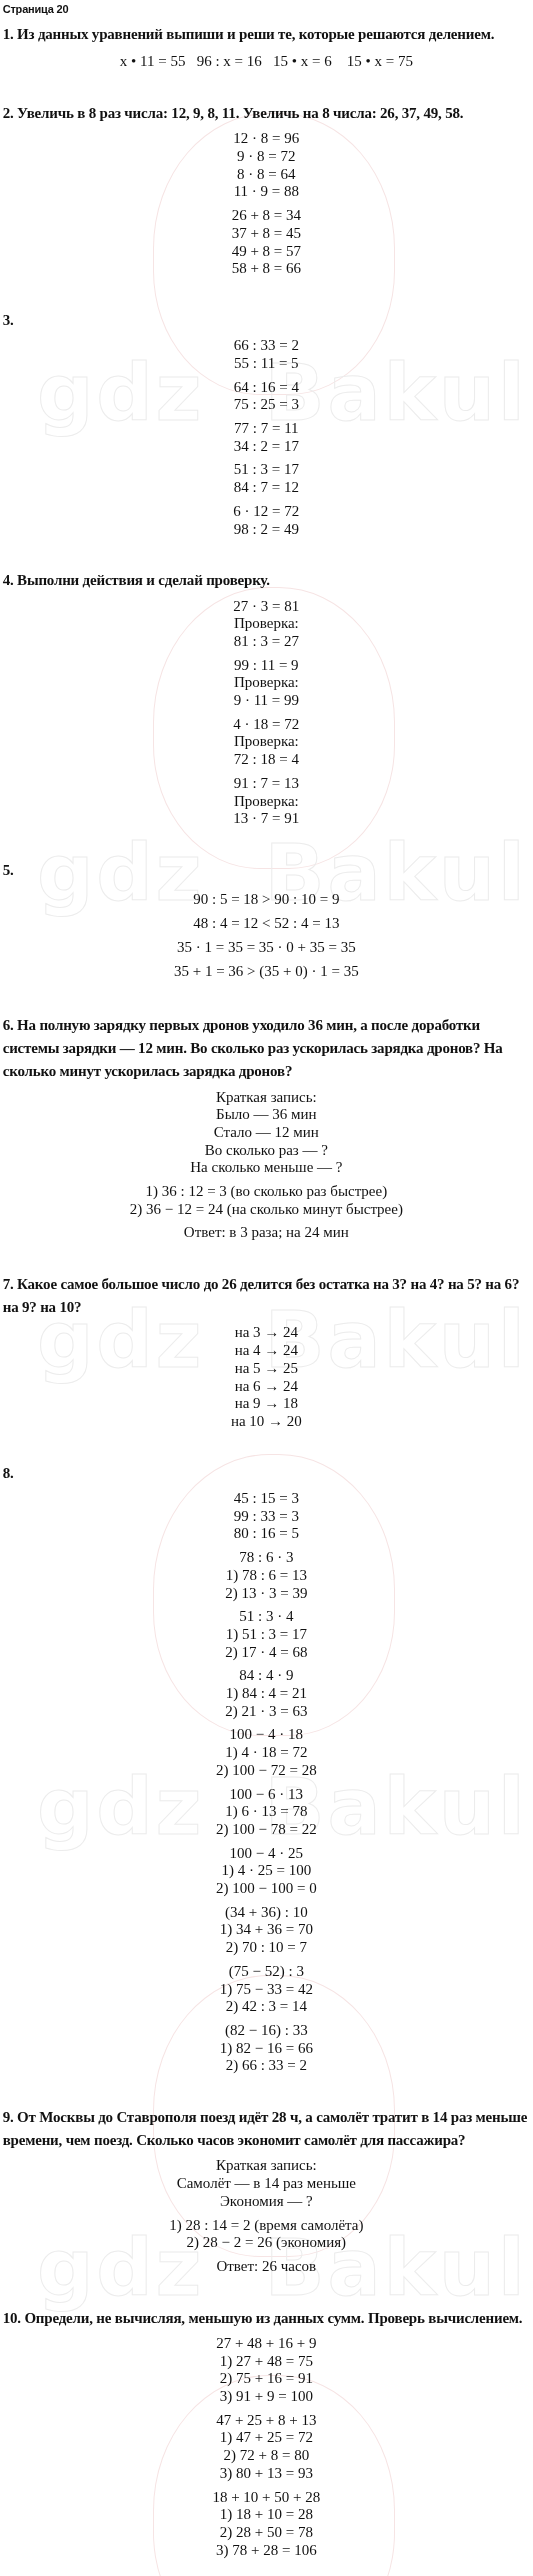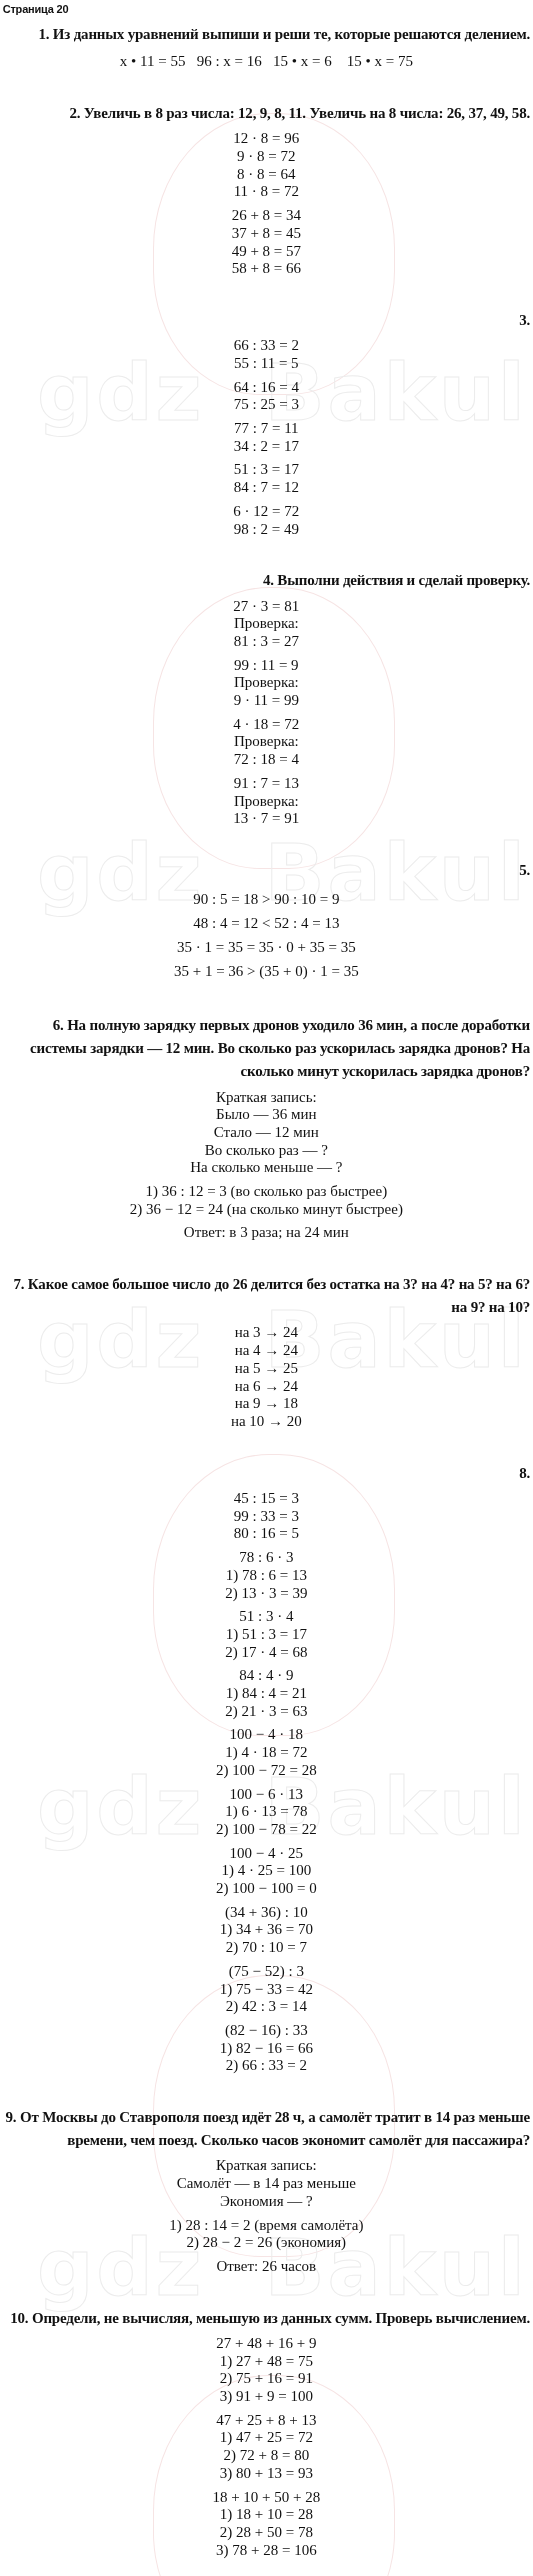--- a/index.html
+++ b/index.html
@@ -41,21 +41,20 @@
       margin: 0 0 8px 0;
       letter-spacing: -0.2px;
     }
     .task { margin-bottom: 31px; }
     .task-heading {
       font-weight: bold;
       font-size: 15px;
       line-height: 23px;
       margin: 0 0 5.3px 0;
       letter-spacing: -0.2px;
-      text-align: right;
     }
     .line {
       font-size: 15px;
       line-height: 17.7px;
       white-space: pre;
     }
     .group { margin-bottom: 6px; text-align: center; }
     .group:last-child { margin-bottom: 0; }
     .eq-row { font-size: 15px; line-height: 20px; white-space: pre; }
     .wide-lines .line { line-height: 24px; }
@@ -84,21 +83,21 @@
         <div class="group">
           <div class="eq-row">x • 11 = 55   96 : x = 16   15 • x = 6    15 • x = 75</div>
         </div>
       </section>
       <section class="task">
         <div class="task-heading">2. Увеличь в 8 раз числа: 12, 9, 8, 11. Увеличь на 8 числа: 26, 37, 49, 58.</div>
         <div class="group">
           <div class="line">12 · 8 = 96</div>
           <div class="line">9 · 8 = 72</div>
           <div class="line">8 · 8 = 64</div>
-          <div class="line">11 · 8 = 72</div>
+          <div class="line">11 · 9 = 88</div>
         </div>
         <div class="group">
           <div class="line">26 + 8 = 34</div>
           <div class="line">37 + 8 = 45</div>
           <div class="line">49 + 8 = 57</div>
           <div class="line">58 + 8 = 66</div>
         </div>
       </section>
       <section class="task">
         <div class="task-heading">3.</div>

